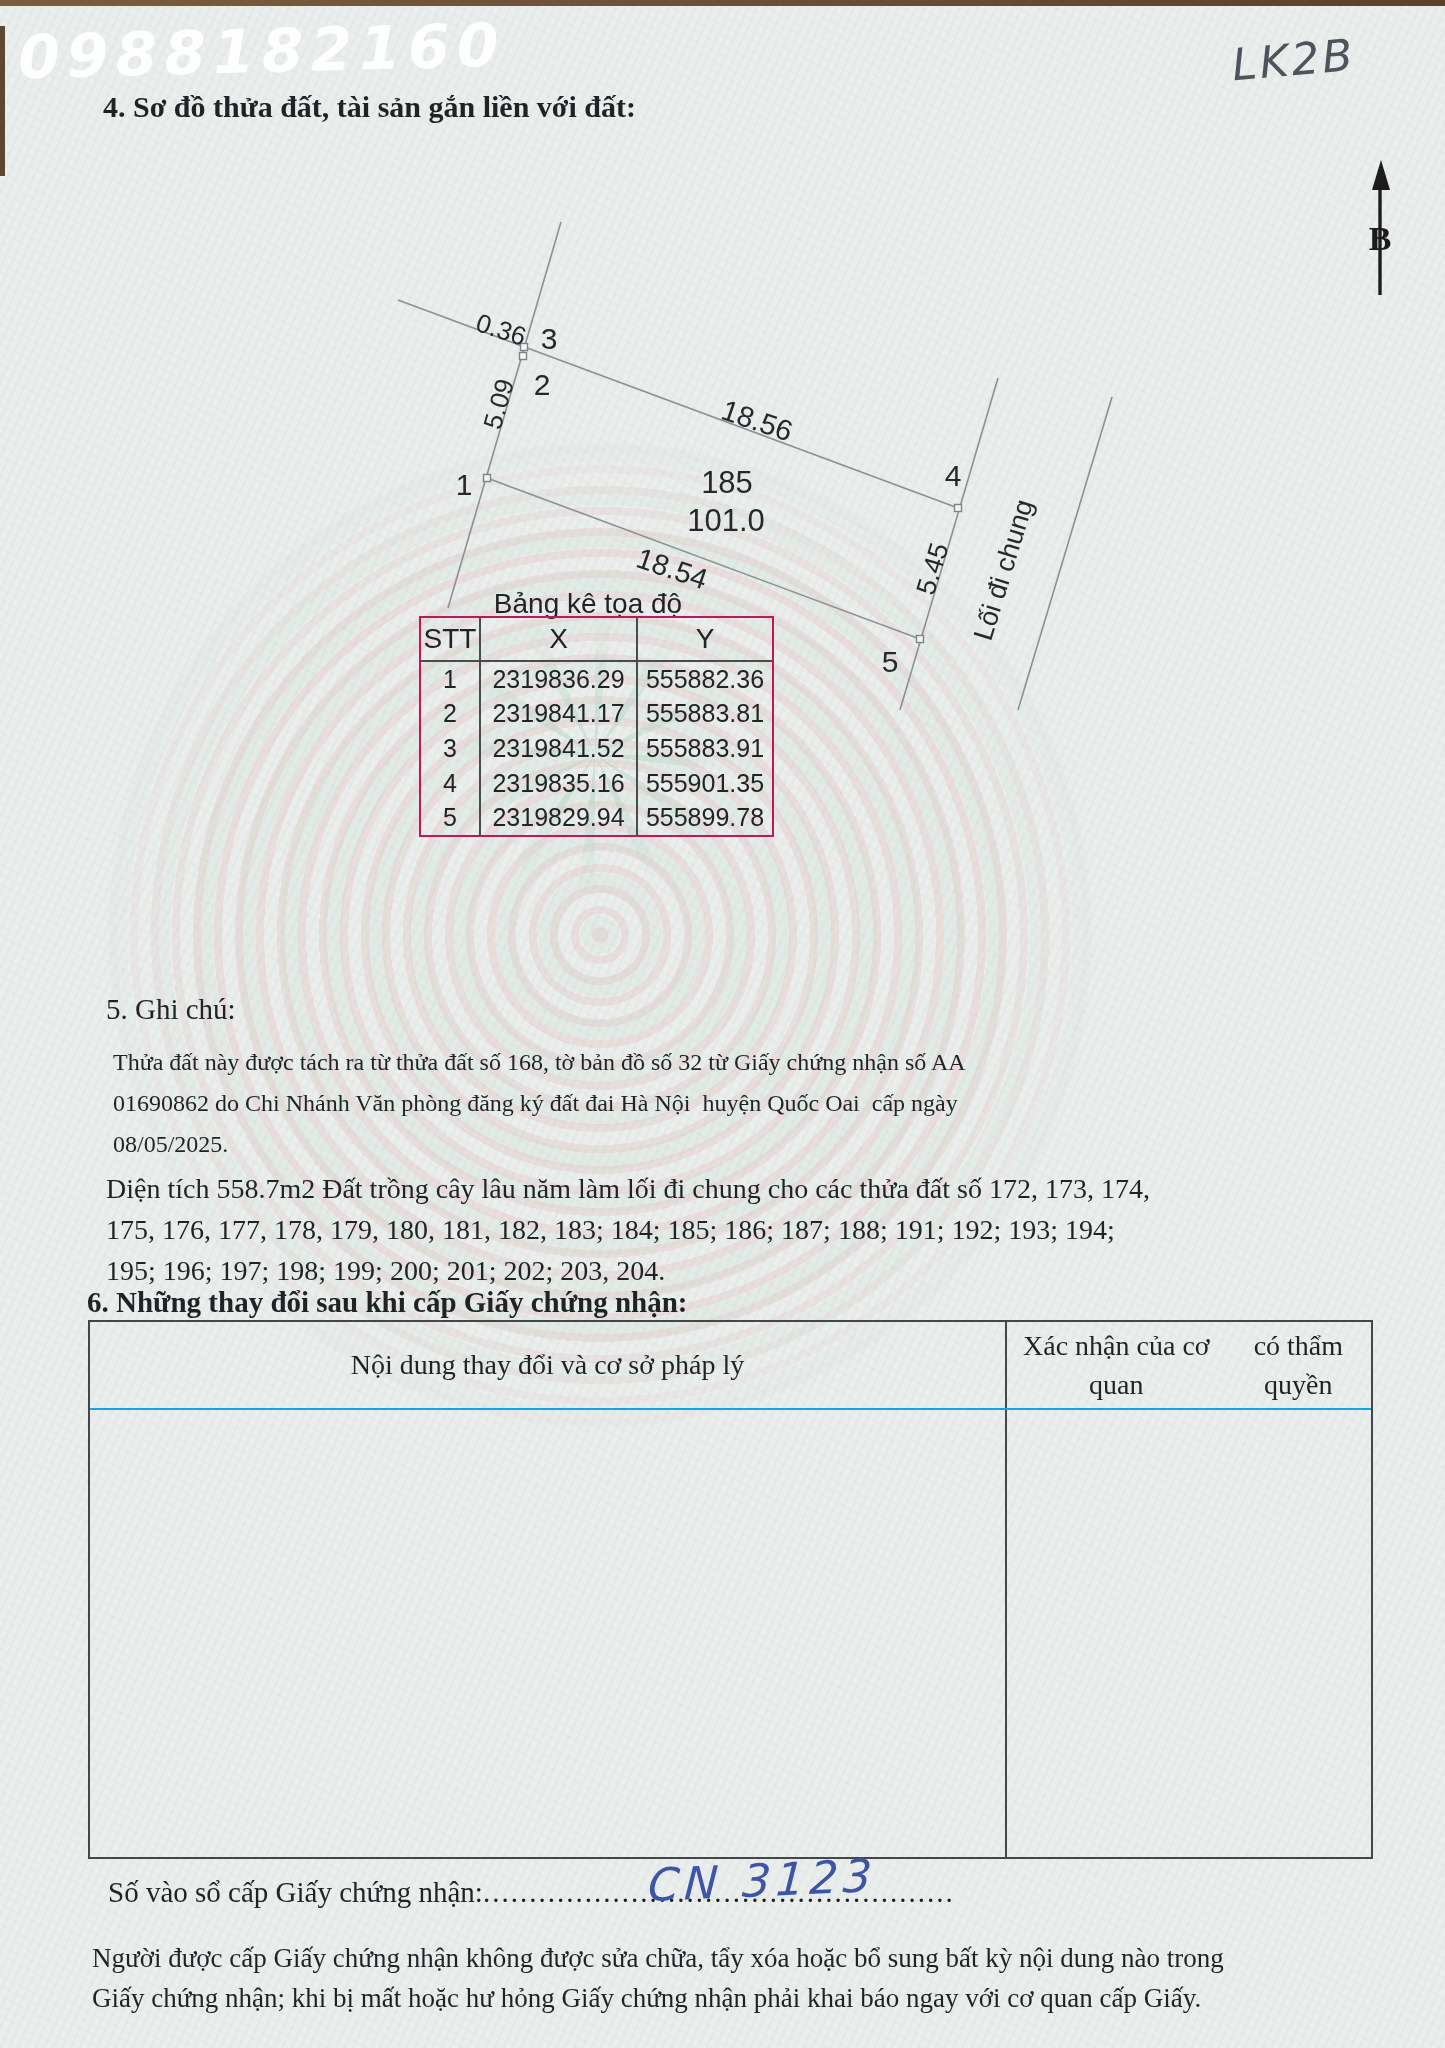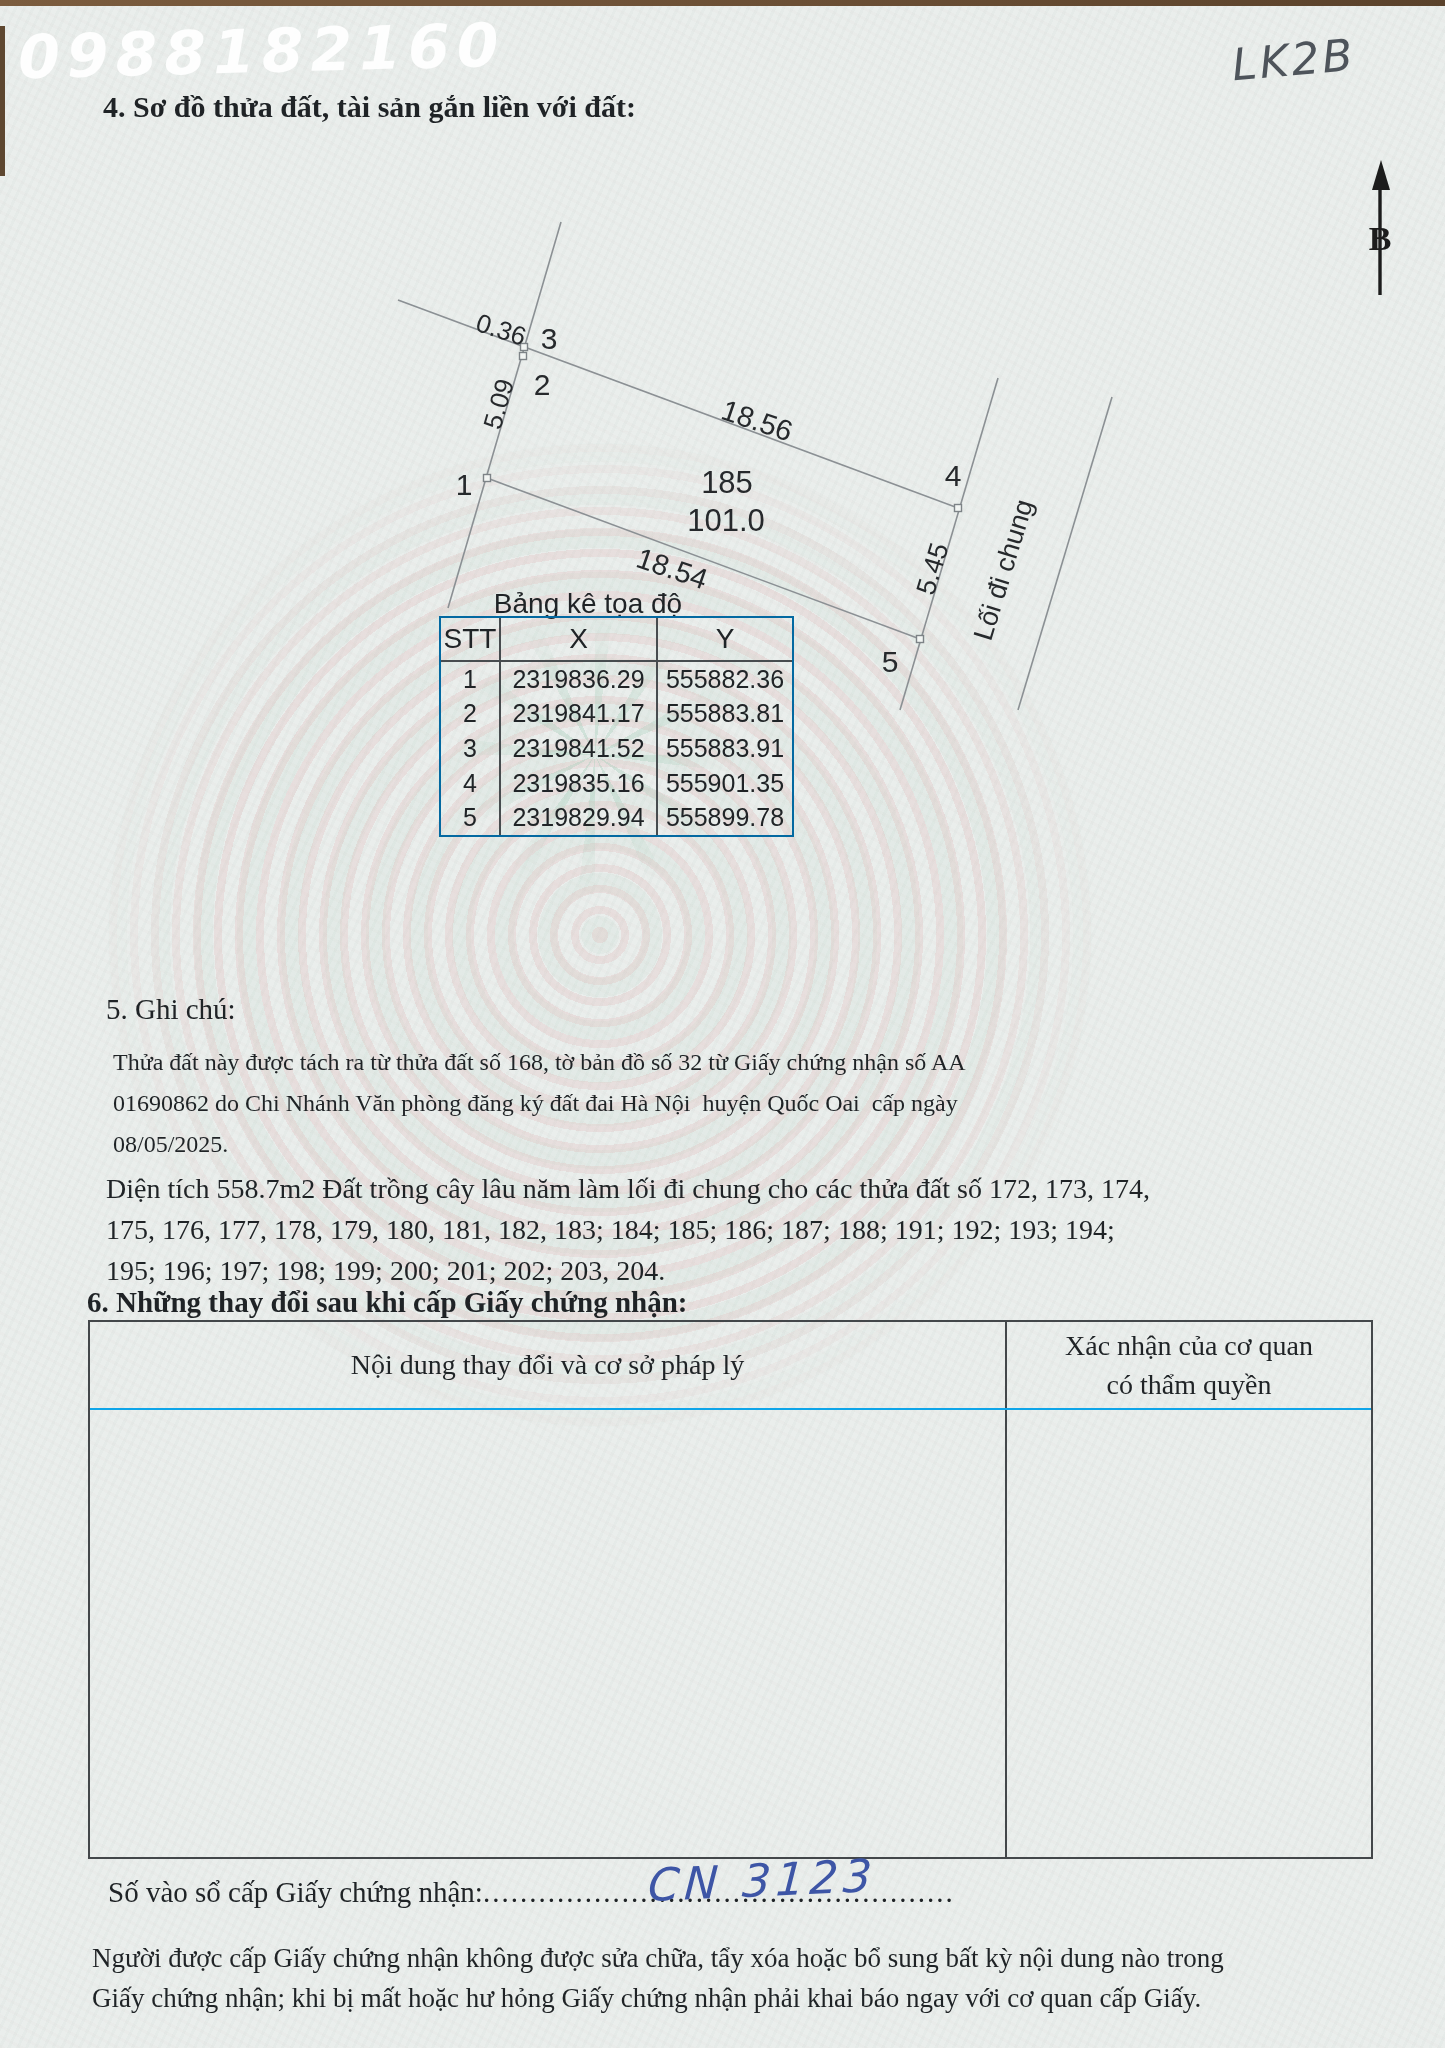--- a/index.html
+++ b/index.html
@@ -49,41 +49,41 @@
         font-size:44px; letter-spacing:3px; color:#4e545b; transform:rotate(-5deg); }
   .h4 { left:103px; top:90px; font-weight:bold; font-size:30px; white-space:nowrap; }
 
   
   svg.diagram { position:absolute; left:0; top:0; z-index:1; pointer-events:none; }
   .u185 { text-underline-offset:5px; }
 
   
   .ctitle { left:588px; top:604px; transform:translate(-50%,-50%); font-size:28px; white-space:nowrap; }
   .ctable { position:absolute; left:419px; top:616px; width:351px; height:217px; z-index:2;
-            border:2px solid #0369a1; display:flex; flex-direction:column;
-            font-family:"Liberation Sans","DejaVu Sans",sans-serif; color:#202427;margin-left:20px; }
+            border:2px solid #be185d; display:flex; flex-direction:column;
+            font-family:"Liberation Sans","DejaVu Sans",sans-serif; color:#202427; }
   .crow  { flex:1; display:flex; min-height:0; }
   .chead { flex:0 0 42px; border-bottom:2px solid #474c4f; font-size:28px; }
   .cc    { display:flex; align-items:center; justify-content:center; }
   .c1 { width:58px;  border-right:2px solid #474c4f; }
   .c2 { width:155px; border-right:2px solid #474c4f; }
   .c3 { flex:1; }
   .cdata { font-size:25px; }
 
   
   .s5t { left:106px; top:993px;  font-weight:normal; font-size:29px; }
   .s5p1 { left:113px; top:1026px; width:1290px; font-size:24px; line-height:41px; white-space:pre-wrap;margin-top:16px; }
   .s5p2 { left:106px; top:1168px; width:1300px; font-size:28px; line-height:41px; white-space:pre-wrap; }
   .s6t { left:87px; top:1286px; font-weight:bold; font-size:29px; }
   .xtable { position:absolute; left:88px; top:1320px; width:1281px; height:535px; z-index:2;
             border:2px solid #43474a; display:flex; flex-direction:column; }
   .xhead { flex:0 0 86px; border-bottom:2px solid #0ea5e9; display:flex; }
   .xc1 { width:915px; border-right:2px solid #43474a; display:flex; align-items:center; justify-content:center;
          font-size:28px; }
-  .xc2 { flex:1; display:flex; flex-direction:column; align-items:center; justify-content:center;
+  .xc2 { flex:1; display:flex; flex-direction:row; align-items:center; justify-content:center;
          font-size:28px; line-height:39px; text-align:center; }
   .xbody { flex:1; display:flex; }
   .xb1 { width:915px; border-right:2px solid #43474a; }
   .xb2 { flex:1; }
 
   
   .serial { left:108px; top:1876px; font-size:29px; white-space:nowrap; }
   .serial .dots { letter-spacing:2px; }
   .cnhand { left:648px; top:1854px; font-family:"DejaVu Sans",sans-serif; font-style:italic;
             font-size:45px; letter-spacing:5px; color:#3d55a6; transform:rotate(-2.5deg) skewX(-6deg); }

